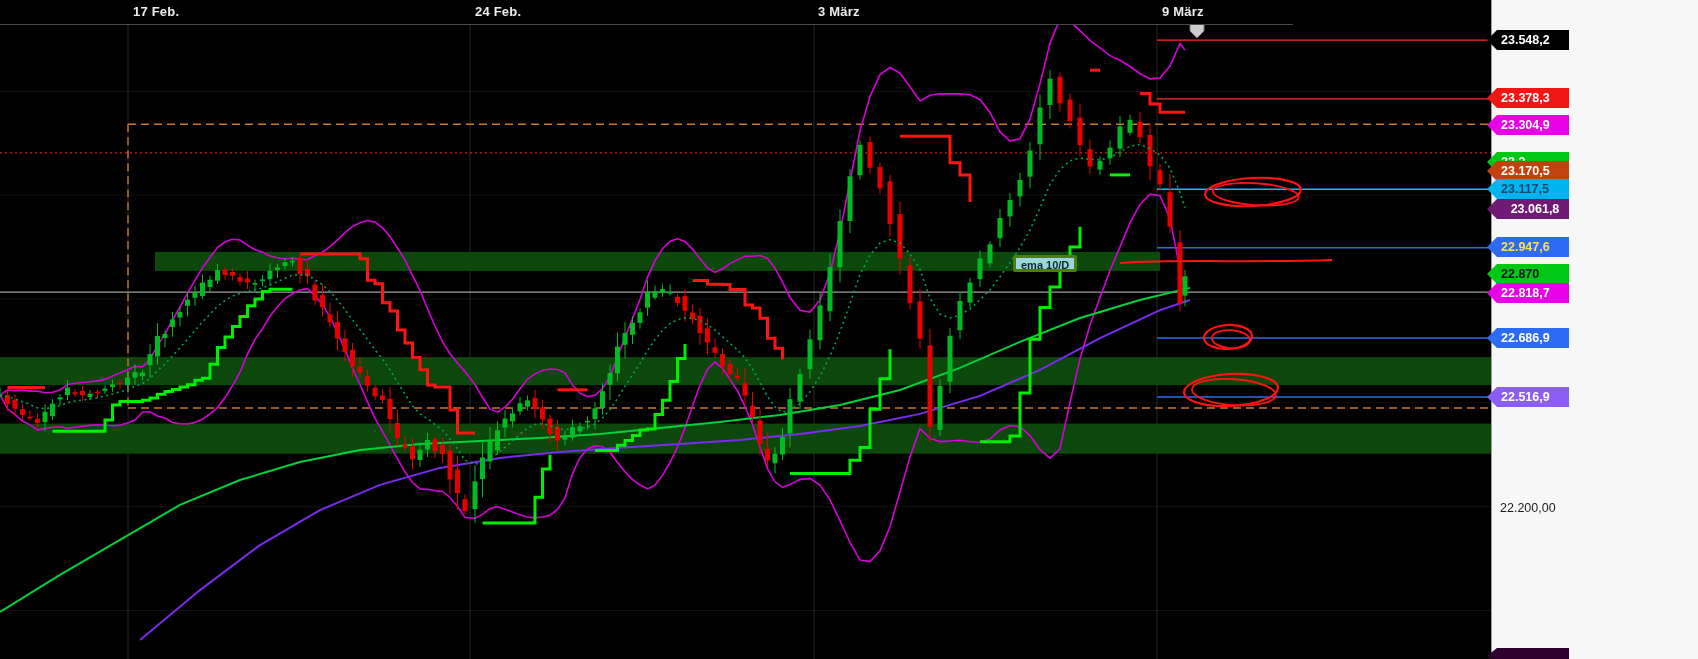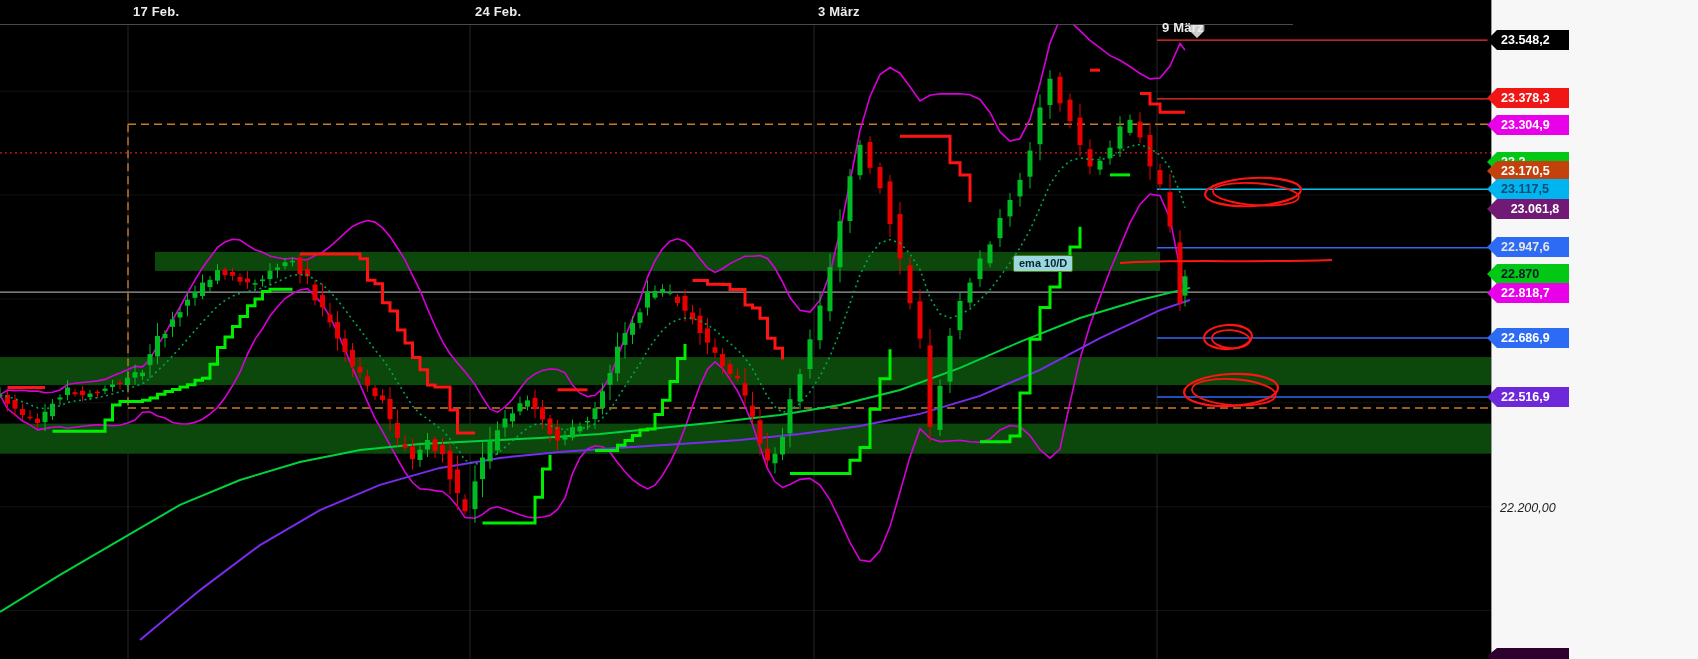--- a/index.html
+++ b/index.html
@@ -2,24 +2,24 @@
 <html><head>
 <meta charset="utf-8">
 <style>
   *{margin:0;padding:0;box-sizing:border-box}
   html,body{background:#000;}
   body{width:1698px;height:659px;overflow:hidden;font-family:"Liberation Sans",sans-serif;}
   .screen{position:relative;width:1698px;height:659px;background:#000;overflow:hidden;}
   #chart-svg{position:absolute;left:0;top:0;z-index:1;}
   .time-axis{position:absolute;left:0;top:0;width:1293px;height:25px;background:#000;border-bottom:1px solid #4a4a4a;z-index:5;}
   .date-label{position:absolute;top:4px;color:#ececec;font-size:13px;font-weight:700;letter-spacing:.2px;white-space:nowrap;}
-  .ema-badge{position:absolute;z-index:4;height:17px;line-height:15px;padding:0 5px;background:#9cd6de;border:1px solid #4d7c0f;color:#06272e;font-size:11px;font-weight:700;border-radius:2px;white-space:nowrap;}
+  .ema-badge{position:absolute;z-index:4;height:17px;line-height:15px;padding:0 5px;background:#9cd6de;border:3px solid #4d7c0f;color:#06272e;font-size:11px;font-weight:700;border-radius:2px;white-space:nowrap;}
   .price-panel{position:absolute;left:1491px;top:0;width:207px;height:659px;background:#f7f7f7;border-left:1px solid #999;z-index:6;}
   .tag{position:absolute;left:-5px;height:20px;width:82px;line-height:20px;font-size:12.5px;font-weight:700;color:#fff;padding-left:14px;clip-path:polygon(0 50%,10px 0,100% 0,100% 100%,10px 100%);white-space:nowrap;}
-  .axis-label{position:absolute;left:8px;color:#1c1c1c;font-size:12.5px;white-space:nowrap;font-style:italic;}
+  .axis-label{position:absolute;left:8px;color:#1c1c1c;font-size:12.5px;white-space:nowrap;}
   .bottom-sliver{position:absolute;left:-5px;height:16px;width:82px;background:#2e0030;clip-path:polygon(0 50%,10px 0,100% 0,100% 100%,10px 100%);}
 </style>
 </head>
 <body>
 
 <div class="screen">
   <svg id="chart-svg" width="1491" height="659">
       <line x1="128" y1="25" x2="128" y2="659" stroke="rgba(255,255,255,0.15)" stroke-width="1"></line>
       <line x1="470" y1="25" x2="470" y2="659" stroke="rgba(255,255,255,0.15)" stroke-width="1"></line>
       <line x1="814" y1="25" x2="814" y2="659" stroke="rgba(255,255,255,0.15)" stroke-width="1"></line>
@@ -366,32 +366,32 @@
         <ellipse cx="1231" cy="390" rx="47" ry="16" stroke="#ff1414" stroke-width="2.2" fill="none" transform="rotate(-3 1231 390)"></ellipse>
         <ellipse cx="1234" cy="392" rx="42" ry="13" stroke="#ff1414" stroke-width="1.8" fill="none" transform="rotate(4 1231 390)"></ellipse>
         <path d="M1120,263 C1180,259 1252,263 1332,260" stroke="#ff1414" stroke-width="2" fill="none"></path>
       </g>
       <path d="M1190,24 h14 v7 l-7,7 l-7,-7 z" fill="#cccccc" stroke="#777" stroke-width="1"></path>
     </svg>
   <div class="time-axis" id="time-axis">
       <div class="date-label" style="left: 133px; color: rgb(236, 236, 236);">17 Feb.</div>
       <div class="date-label" style="left: 475px; color: rgb(236, 236, 236);">24 Feb.</div>
       <div class="date-label" style="left: 818px; color: rgb(236, 236, 236); text-align: center;">3 März</div>
-      <div class="date-label" style="left: 1162px; color: rgb(236, 236, 236); margin-top: 16px;">9 März</div>
+      <div class="date-label" style="left: 1162px; color: rgb(236, 236, 236);">9 März</div>
     </div>
   <div class="ema-badge" id="ema-badge" style="left: 1013px; top: 255px;">ema 10/D</div>
   <div class="price-panel" id="price-panel">
     <div class="axis-label" id="panel-price-label" style="top: 501px;">22.200,00</div>
     <div class="tag" style="top: 30px; background: #000000; color: rgb(255, 255, 255);">23.548,2</div>
       <div class="tag" style="top: 88px; background: rgb(240, 22, 22); color: rgb(255, 255, 255);">23.378,3</div>
       <div class="tag" style="top: 115px; background: rgb(232, 0, 232); color: rgb(255, 255, 255);">23.304,9</div>
       <div class="tag" style="top: 152px; background: rgb(0, 200, 20); color: rgb(255, 255, 255);">23.2</div>
       <div class="tag" style="top: 161px; background: #c2410c; color: rgb(255, 255, 255);">23.170,5</div>
       <div class="tag" style="top: 179px; background: rgb(0, 180, 240); color: #0c4a6e;">23.117,5</div>
       <div class="tag" style="top: 199px; background: #701a75; color: rgb(255, 255, 255); text-align: center;">23.061,8</div>
-      <div class="tag" style="top: 237px; background: rgb(46, 107, 245); color: #e5e5e5;">22.947,6</div>
+      <div class="tag" style="top: 237px; background: rgb(46, 107, 245); color: #fde047;">22.947,6</div>
       <div class="tag" style="top: 264px; background: rgb(0, 200, 20); color: #0f172a;">22.870</div>
       <div class="tag" style="top: 283px; background: rgb(232, 0, 232); color: rgb(255, 255, 255);">22.818,7</div>
       <div class="tag" style="top: 328px; background: rgb(46, 107, 245); color: rgb(255, 255, 255);">22.686,9</div>
-      <div class="tag" style="top: 387px; background: #6d28d9; color: rgb(255, 255, 255);">22.516,9</div>
+      <div class="tag" style="top: 387px; background: #8b5cf6; color: rgb(255, 255, 255);">22.516,9</div>
       <div class="bottom-sliver" id="bottom-sliver" style="top: 648px; background: rgb(46, 0, 48);"></div>
   </div>
 </div>
 
 </body></html>

